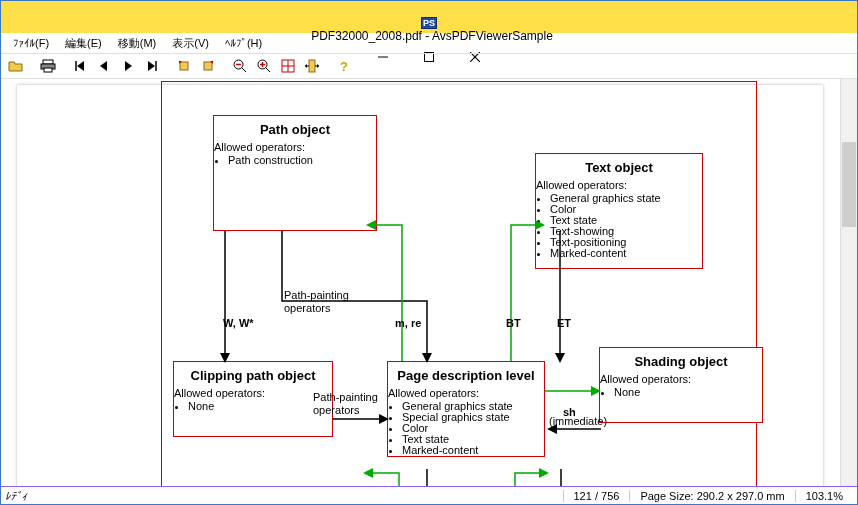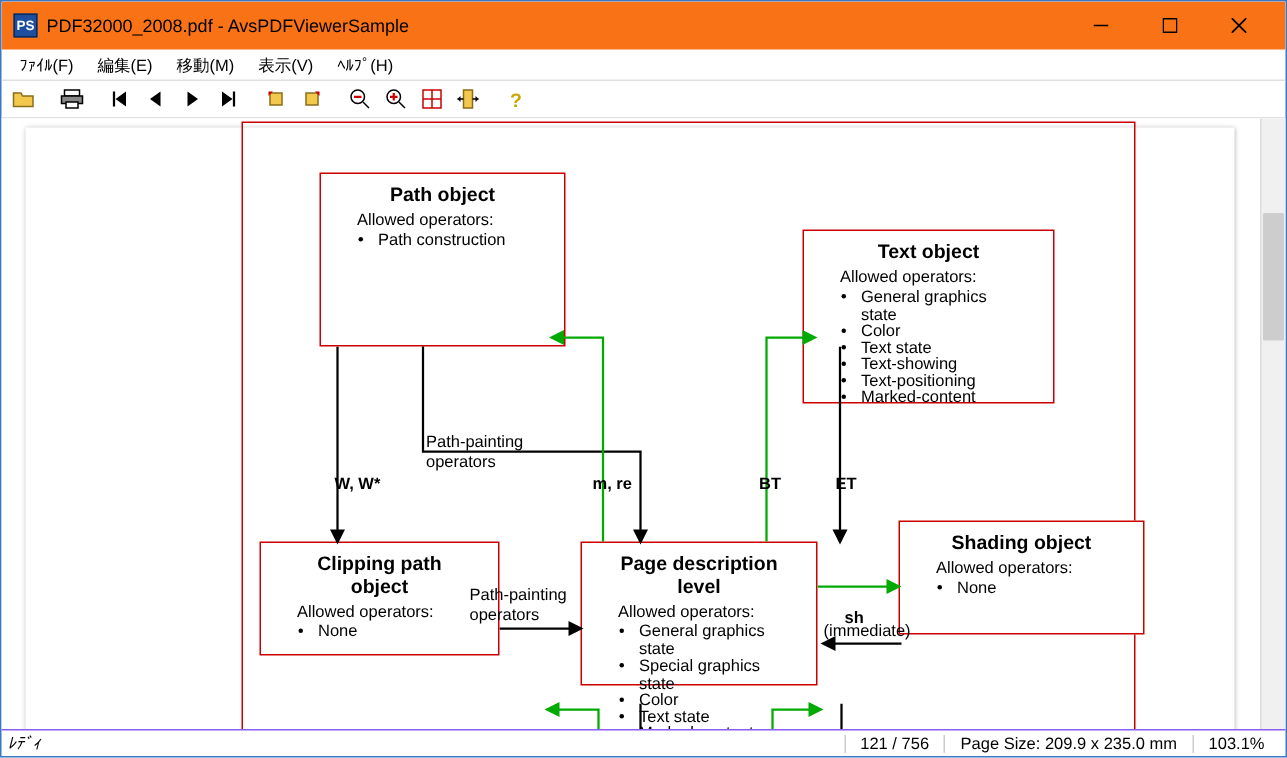--- a/index.html
+++ b/index.html
@@ -1,20 +1,20 @@
 <!DOCTYPE html>
 <html><head>
 <meta charset="utf-8">
 <style>
   * { box-sizing: border-box; }
   html, body { margin:0; padding:0; font-family:"Segoe UI","Yu Gothic UI",sans-serif; font-size:12px; color:#000; }
   body { width:858px; height:505px; background:#fff; display:flex; flex-direction:column; border:1px solid #3a78c6; }
 
   
-  .titlebar { height:30px; background:#f97316; display:flex; align-items:center; padding:16px 8px; }
+  .titlebar { height:30px; background:#fde047; display:flex; align-items:center; padding:16px 8px;flex-direction:column; }
   .titlebar .app-icon { width:16px; height:16px; background:#1d4ea0; display:flex; align-items:center; justify-content:center; color:#fff; font-size:9px; font-weight:bold; border:1px solid #0b2a5c; }
   .titlebar .title { margin-left:6px; flex:1; font-size:12px; }
   .win-btns { display:flex; }
   .win-btn { width:46px; height:28px; display:flex; align-items:center; justify-content:center; }
   .win-btn svg { width:10px; height:10px; stroke:#000; stroke-width:1; fill:none; }
   .win-btn.close svg { stroke-width:1.2; }
 
   
   .menubar { height:20px; display:flex; align-items:center; padding:0 4px; }
   .menubar .menu-item { padding:2px 8px; font-size:11px; color:#000; }
@@ -28,21 +28,21 @@
   
   .content-wrap { flex:1; display:flex; overflow:hidden; background:#fff; }
   .doc-area { flex:1; position:relative; overflow:hidden; background:#fff; }
   .vscroll { width:17px; height:100%; background:#f0f0f0; border-left:1px solid #dcdcdc; position:relative; }
   .vscroll .thumb { position:absolute; left:1px; right:1px; top:63px; height:85px; background:#cdcdcd; border-radius:1px; }
 
   
   .page { position:absolute; left:16px; top:6px; width:806px; height:1000px; background:#fff; box-shadow:0 0 3px rgba(0,0,0,0.3); }
   .page-border { position:absolute; left:144px; top:-4px; width:596px; height:600px; border:1.5px solid #cc0000; }
 
-  .dbox { position:absolute; border:1.5px solid #cc0000; background:#fff; padding:6px 24px; font-family:"Segoe UI",Helvetica,Arial,sans-serif; }
+  .dbox { position:absolute; border:1.5px solid #cc0000; background:#fff; padding:6px 0; font-family:"Segoe UI",Helvetica,Arial,sans-serif; }
   .dbox .btitle { font-weight:bold; font-size:13px; text-align:center; margin-bottom:4px; }
   .dbox .bsub { font-size:11px; margin-bottom:2px; }
   .dbox ul { margin:0; padding-left:14px; font-size:11px; list-style:disc; }
   .dbox ul li { margin:-1px 0; }
 
   .lbl { position:absolute; font-size:11px; font-family:"Segoe UI",Helvetica,Arial,sans-serif; color:#000; line-height:1.2; }
   .lbl.bold { font-weight:bold;margin-top:28px; }
 
   
   .arrow { position:absolute; }
@@ -299,15 +299,15 @@
   </div>
   <div class="vscroll">
     <div class="thumb"></div>
   </div>
 </div>
 
 <div class="statusbar">
   <span>ﾚﾃﾞｨ</span>
   <span class="sp"></span>
   <span class="cell">121 / 756</span>
-  <span class="cell">Page Size: 209.9 x 235.0 mm</span>
+  <span class="cell">Page Size: 290.2 x 297.0 mm</span>
   <span class="cell">103.1%</span>
 </div>
 
 </body></html>

